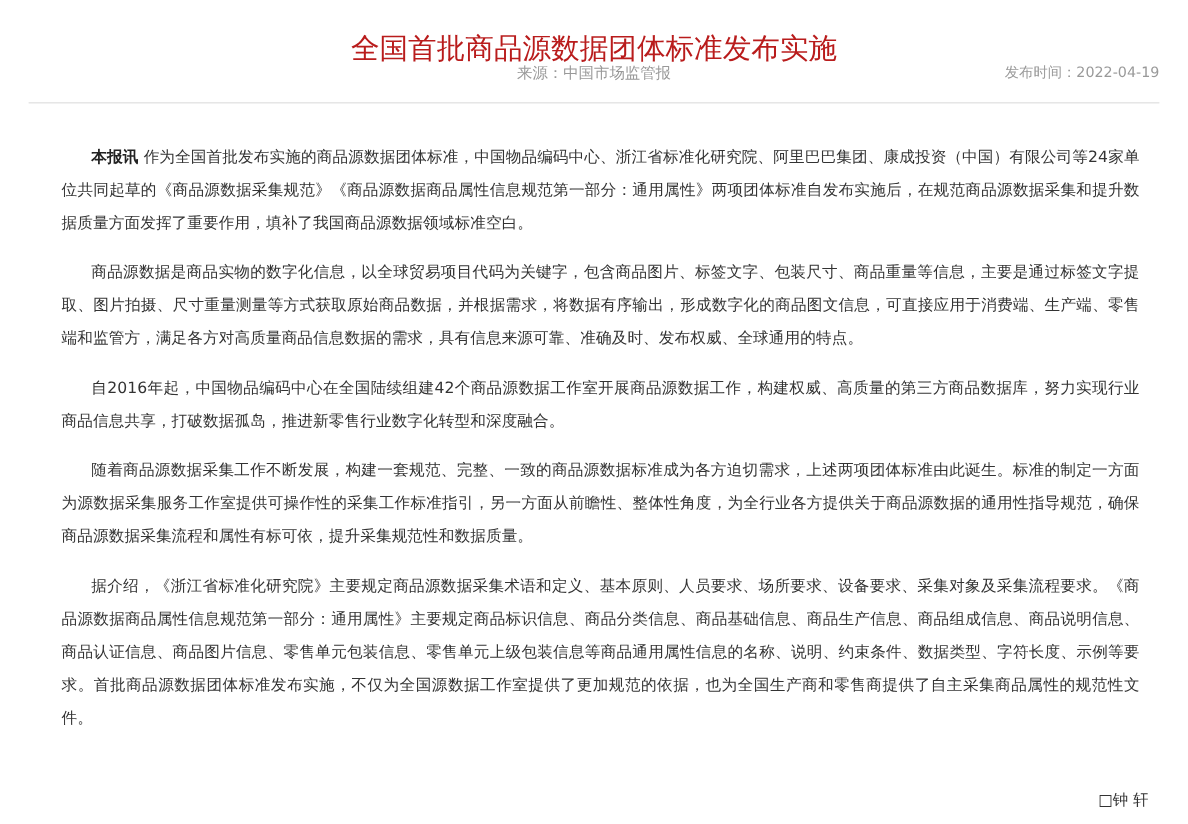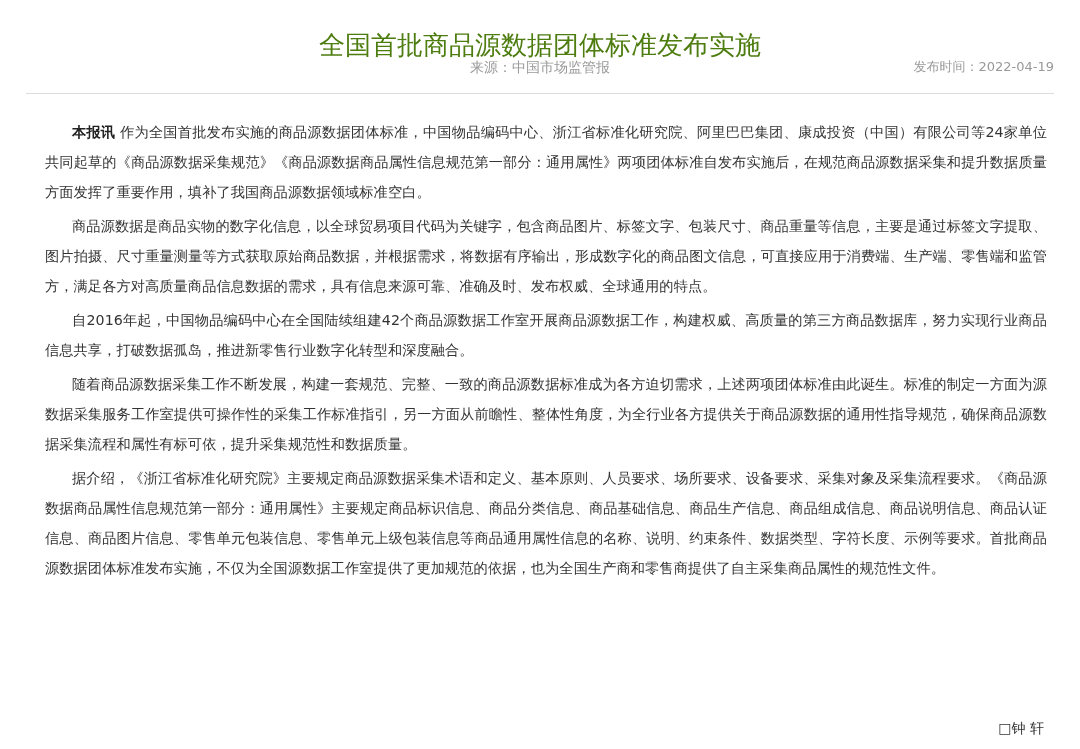--- a/index.html
+++ b/index.html
@@ -1,24 +1,24 @@
 <!DOCTYPE html>
 <html><head>
 <meta charset="utf-8">
 <style>
   html, body { margin: 0; padding: 0; background: #ffffff; }
   body { width: 1080px; height: 749px; overflow: hidden; position: relative;
          font-family: "DejaVu Sans", "Liberation Sans", sans-serif; color: #333333; }
   .title { position: absolute; top: 8px; left: 0; width: 1080px; text-align: center;
-           font-size: 26px; line-height: 40px; color: #4d7c0f; font-weight: normal; letter-spacing: 0px; }
+           font-size: 26px; line-height: 40px; color: #b91c1c; font-weight: normal; letter-spacing: 0px; }
   .meta-source { position: absolute; top: 57px; left: 470px; font-size: 14px; color: #999999; line-height: 20px; }
   .meta-date { position: absolute; top: 57px; right: 26px; font-size: 13px; color: #999999; line-height: 20px; }
   .divider { position: absolute; top: 93px; left: 26px; width: 1028px; height: 1px; background: #dcdcdc; }
   .content { position: absolute; top: 113px; left: 41px; width: 1010px; }
-  .para { margin: 4px; font-size: 14.2px; line-height: 30px; color: #333333; text-indent: 27px; text-align: justify; letter-spacing: 0.1px; }
+  .para { margin: 15px; font-size: 14.2px; line-height: 30px; color: #333333; text-indent: 27px; text-align: justify; letter-spacing: 0.1px; }
   .lead { font-weight: bold; color: #222222; }
   .author { position: absolute; top: 716px; right: 36px; font-size: 14px; color: #333333; line-height: 24px; }
 </style>
 </head>
 <body>
 
 <h1 class="title">全国首批商品源数据团体标准发布实施</h1>
 <div class="meta-source">来源：中国市场监管报</div>
 <div class="meta-date">发布时间：2022-04-19</div>
 <div class="divider"></div>

